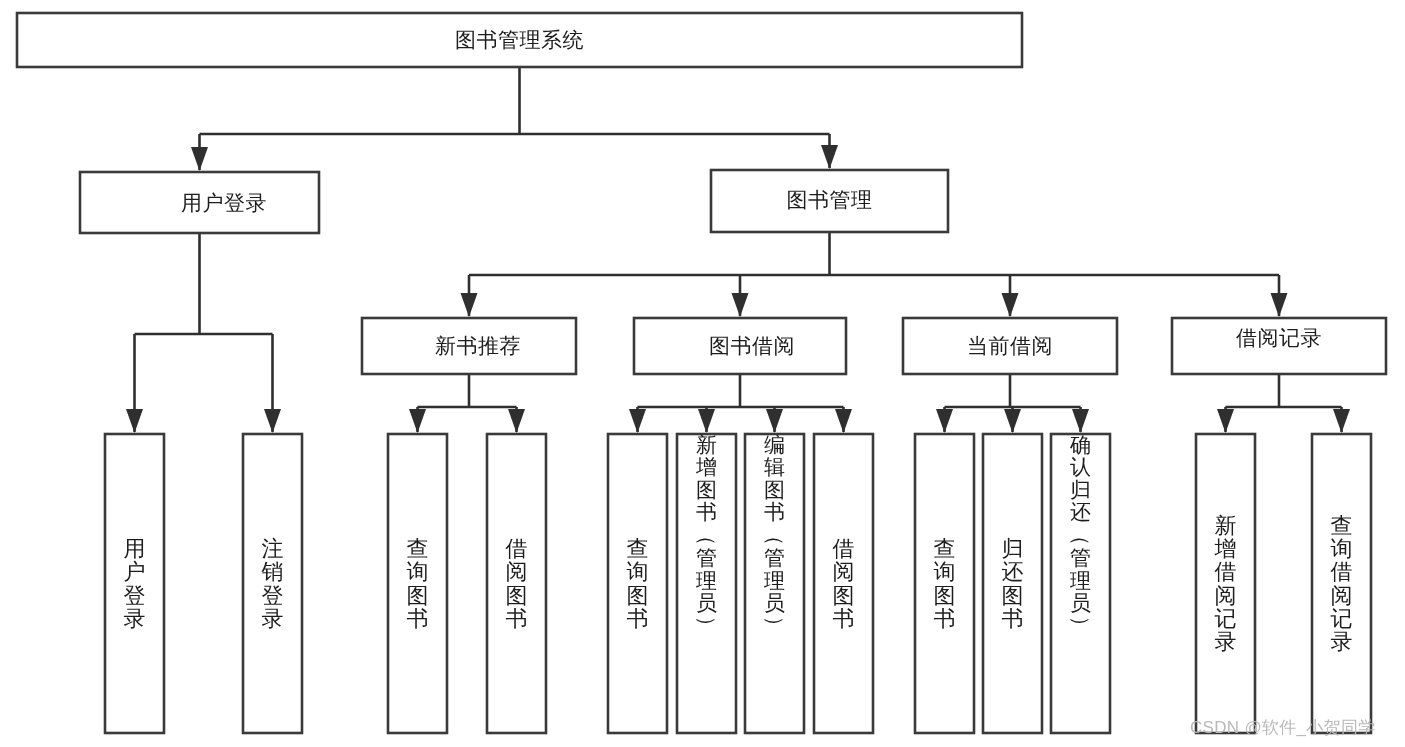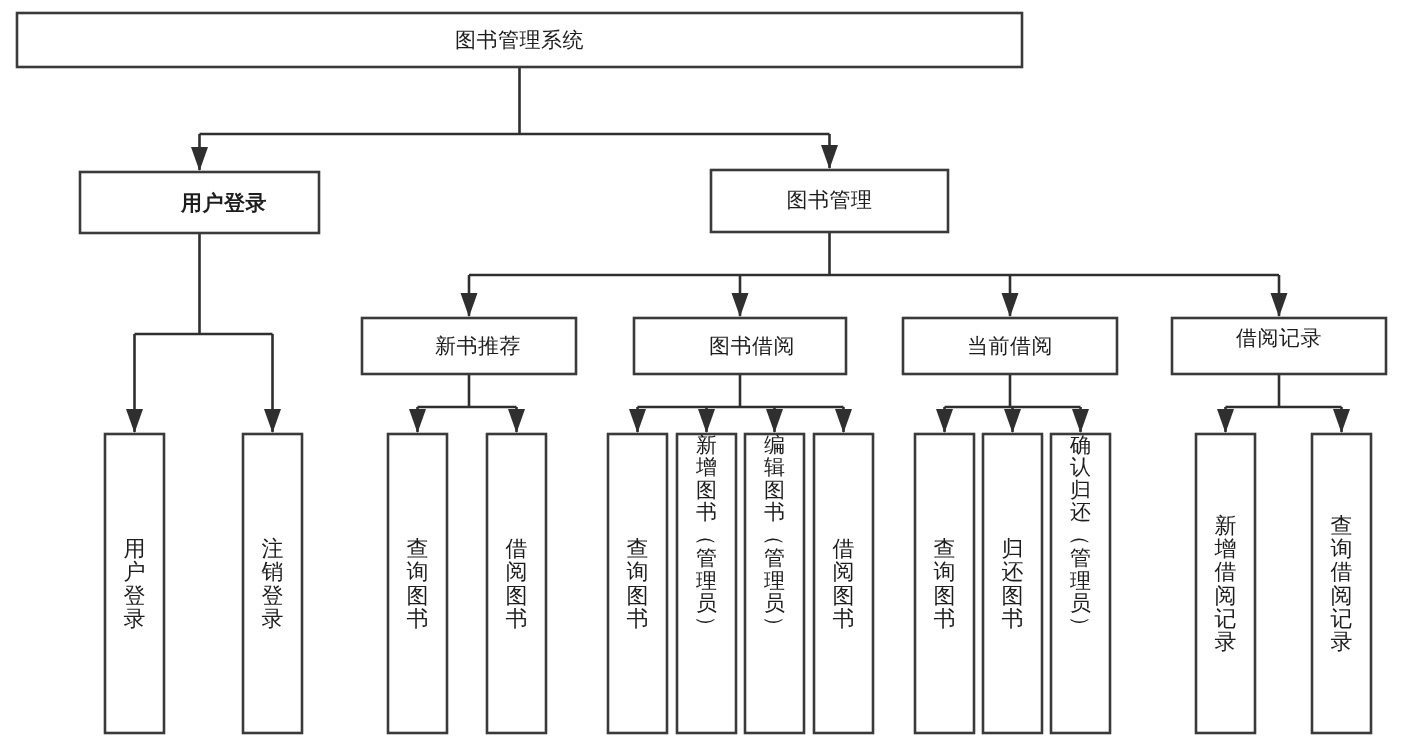--- a/index.html
+++ b/index.html
@@ -158,21 +158,21 @@
         <rect x="915" y="434" width="59" height="299" class="node-box"></rect>
         <rect x="983" y="434" width="59" height="299" class="node-box"></rect>
         <rect x="1051" y="434" width="59" height="299" class="node-box"></rect>
         <rect x="1196" y="434" width="59" height="299" class="node-box"></rect>
         <rect x="1312" y="434" width="59" height="299" class="node-box"></rect>
       </g>
   </svg>
 
   <div id="labels-layer">
       <div class="node-label-h" style="left: 17px; top: 13px; width: 1005px; height: 54px;">图书管理系统</div>
-      <div class="node-label-h" style="left: 80px; top: 172px; width: 288px; height: 61px; font-weight: bold;">用户登录</div>
+      <div class="node-label-h" style="left: 80px; top: 172px; width: 288px; height: 61px;">用户登录</div>
       <div class="node-label-h" style="left: 711px; top: 170px; width: 237px; height: 62px; font-family: Liberation Serif, serif;">图书管理</div>
       <div class="node-label-h" style="left: 362px; top: 318px; width: 232px; height: 56px;">新书推荐</div>
       <div class="node-label-h" style="left: 634px; top: 318px; width: 236px; height: 56px;">图书借阅</div>
       <div class="node-label-h" style="left: 903px; top: 318px; width: 214px; height: 56px;">当前借阅</div>
       <div class="node-label-h" style="left: 1172px; top: 318px; width: 214px; height: 40px;">借阅记录</div>
       <div class="node-label-v" style="left: 105px; top: 434px; width: 59px; height: 299px; font-size: 22px;">
         <span class="ch">用</span>
         <span class="ch">户</span>
         <span class="ch">登</span>
         <span class="ch">录</span>
@@ -263,14 +263,15 @@
       <div class="node-label-v" style="left: 1312px; top: 434px; width: 59px; height: 299px; font-size: 22px;">
         <span class="ch">查</span>
         <span class="ch">询</span>
         <span class="ch">借</span>
         <span class="ch">阅</span>
         <span class="ch">记</span>
         <span class="ch">录</span>
       </div>
     </div>
 
+  <div class="watermark" style="left: 1190px; top: 716px;">CSDN @软件_小贺同学</div>
 
 </div>
 
 </body></html>

